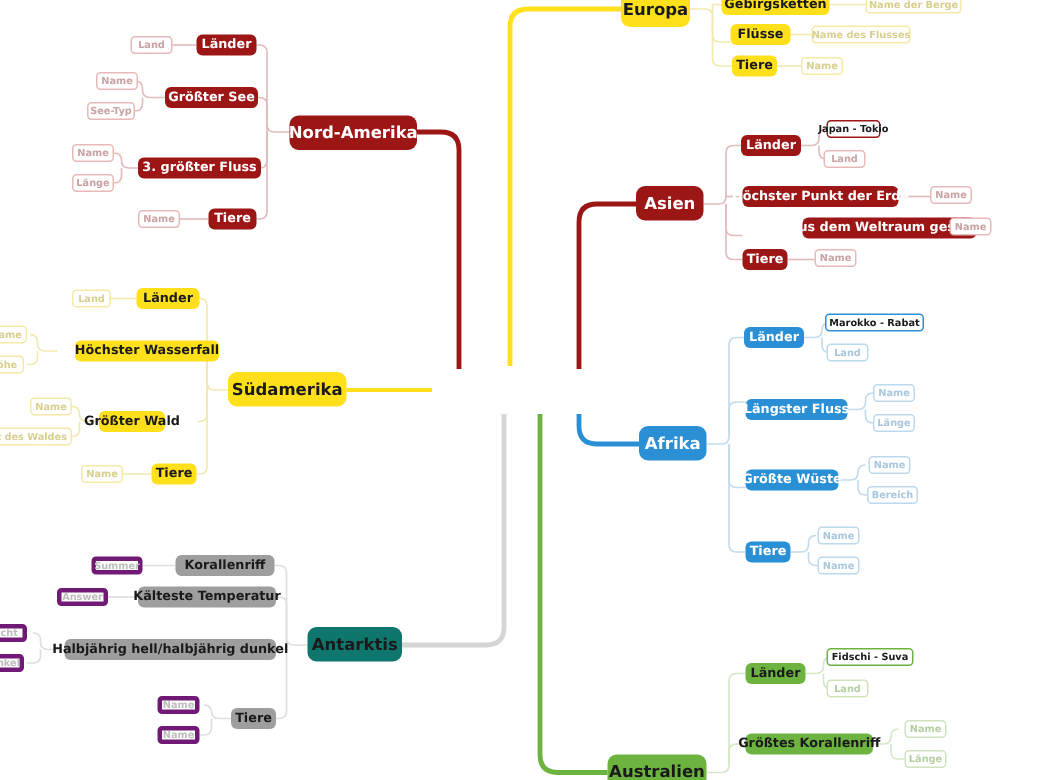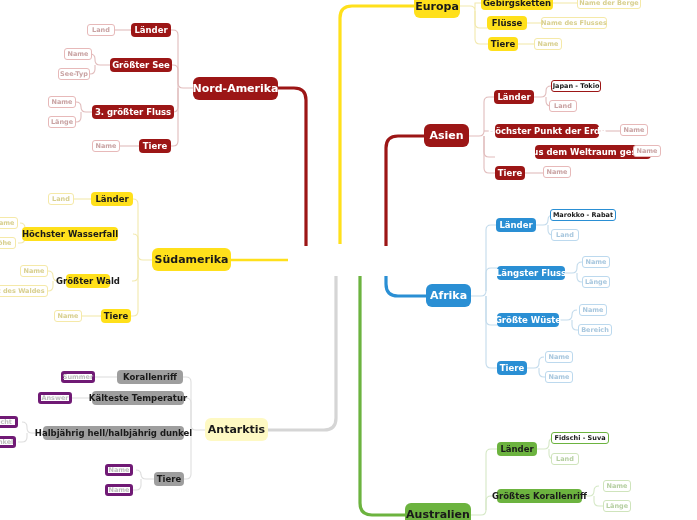--- a/index.html
+++ b/index.html
@@ -13,21 +13,21 @@
 
   
   .root{background:#a2bd34;border:2px solid #1a1a1a;color:#111;
         font-size:12.5px;font-weight:bold;border-radius:7px;
         box-shadow:1px 1px 0 rgba(0,0,0,.25);}
 
   
   .cont{color:#111;font-size:11px;font-weight:bold;border-radius:6px;}
   .cont.red{background:#9c1616;color:#fff;}
   .cont.yellow{background:#ffe01b;color:#1a1a1a;}
-  .cont.gray{background:#fef9c3;color:#1a1a1a;}
+  .cont.gray{background:#0f766e;color:#1a1a1a;}
   .cont.blue{background:#2a8fd4;color:#fff;}
   .cont.green{background:#6cb33f;color:#1a1a1a;}
 
   
   .sub{font-size:8.5px;font-weight:bold;border-radius:4px;padding:0 5px;}
   .sub.red{background:#9c1616;color:#fff;}
   .sub.yellow{background:#ffe01b;color:#1a1a1a;}
   .sub.gray{background:#9e9e9e;color:#1a1a1a;}
   .sub.blue{background:#2a8fd4;color:#fff;}
   .sub.green{background:#6cb33f;color:#1a1a1a;}
@@ -146,21 +146,21 @@
       <div class="node leaf red" style="left: 64px; top: 48px; width: 28px; height: 12px;">Name</div>
       <div class="node leaf red" style="left: 58px; top: 68px; width: 32px; height: 12px;">See-Typ</div>
       <div class="node sub red" style="left: 92px; top: 105px; width: 82px; height: 14px;">3. größter Fluss</div>
       <div class="node leaf red" style="left: 48px; top: 96px; width: 28px; height: 12px;">Name</div>
       <div class="node leaf red" style="left: 48px; top: 116px; width: 28px; height: 12px;">Länge</div>
       <div class="node sub red" style="left: 139px; top: 139px; width: 32px; height: 14px;">Tiere</div>
       <div class="node leaf red" style="left: 92px; top: 140px; width: 28px; height: 12px;">Name</div>
       <div class="node cont yellow" style="left: 152px; top: 248px; width: 79px; height: 23px;">Südamerika</div>
       <div class="node sub yellow" style="left: 91px; top: 192px; width: 42px; height: 14px;">Länder</div>
       <div class="node leaf yellow" style="left: 48px; top: 193px; width: 26px; height: 12px;">Land</div>
-      <div class="node sub yellow" style="left: 22px; top: 227px; width: 96px; height: 14px;">Höchster Wasserfall</div>
+      <div class="node sub yellow" style="left: 50px; top: 227px; width: 96px; height: 14px;">Höchster Wasserfall</div>
       <div class="node leaf yellow" style="left: -10px; top: 217px; width: 28px; height: 12px;">Name</div>
       <div class="node leaf yellow" style="left: -12px; top: 237px; width: 28px; height: 12px;">Höhe</div>
       <div class="node sub yellow" style="left: 66px; top: 274px; width: 44px; height: 14px;">Größter Wald</div>
       <div class="node leaf yellow" style="left: 20px; top: 265px; width: 28px; height: 12px;">Name</div>
       <div class="node leaf yellow" style="left: -14px; top: 285px; width: 62px; height: 12px;">Art des Waldes</div>
       <div class="node sub yellow" style="left: 101px; top: 309px; width: 30px; height: 14px;">Tiere</div>
       <div class="node leaf yellow" style="left: 54px; top: 310px; width: 28px; height: 12px;">Name</div>
       <div class="node cont gray" style="left: 205px; top: 418px; width: 63px; height: 23px;">Antarktis</div>
       <div class="node sub gray" style="left: 117px; top: 370px; width: 66px; height: 14px;">Korallenriff</div>
       <div class="node leaf gray" style="left: 61px; top: 371px; width: 34px; height: 12px;">Summer</div>
@@ -174,21 +174,21 @@
       <div class="node leaf gray" style="left: 105px; top: 484px; width: 28px; height: 12px;">Name</div>
       <div class="node cont yellow" style="left: 414px; top: -5px; width: 46px; height: 23px;">Europa</div>
       <div class="node sub yellow" style="left: 481px; top: -4px; width: 72px; height: 14px;">Gebirgsketten</div>
       <div class="node leaf yellow" style="left: 577px; top: -3px; width: 64px; height: 12px;">Name der Berge</div>
       <div class="node sub yellow" style="left: 487px; top: 16px; width: 40px; height: 14px;">Flüsse</div>
       <div class="node leaf yellow" style="left: 541px; top: 17px; width: 66px; height: 12px;">Name des Flusses</div>
       <div class="node sub yellow" style="left: 488px; top: 37px; width: 30px; height: 14px;">Tiere</div>
       <div class="node leaf yellow" style="left: 534px; top: 38px; width: 28px; height: 12px;">Name</div>
       <div class="node cont red" style="left: 424px; top: 124px; width: 45px; height: 23px;">Asien</div>
       <div class="node sub red" style="left: 494px; top: 90px; width: 40px; height: 14px;">Länder</div>
-      <div class="node leaf red strong" style="left: 551px; top: 80px; width: 50px; height: 12px;">Japan - Tokio</div>
+      <div class="node leaf red strong" style="left: 551px; top: 80px; width: 36px; height: 12px;">Japan - Tokio</div>
       <div class="node leaf red" style="left: 549px; top: 100px; width: 28px; height: 12px;">Land</div>
       <div class="node sub red" style="left: 495px; top: 124px; width: 104px; height: 14px;">Höchster Punkt der Erde</div>
       <div class="node leaf red" style="left: 620px; top: 124px; width: 28px; height: 12px;">Name</div>
       <div class="node sub red" style="left: 495px; top: 145px; width: 116px; height: 14px; margin-left: 40px;">Aus dem Weltraum gesehen</div>
       <div class="node leaf red" style="left: 633px; top: 145px; width: 28px; height: 12px;">Name</div>
       <div class="node sub red" style="left: 495px; top: 166px; width: 30px; height: 14px;">Tiere</div>
       <div class="node leaf red" style="left: 543px; top: 166px; width: 28px; height: 12px;">Name</div>
       <div class="node cont blue" style="left: 426px; top: 284px; width: 45px; height: 23px; text-align: center;">Afrika</div>
       <div class="node sub blue" style="left: 496px; top: 218px; width: 40px; height: 14px;">Länder</div>
       <div class="node leaf blue strong" style="left: 550px; top: 209px; width: 66px; height: 12px;">Marokko - Rabat</div>

